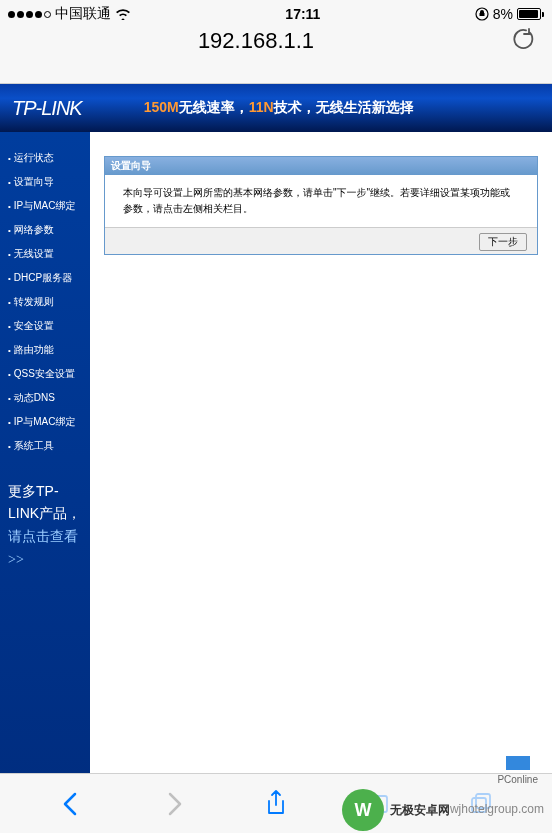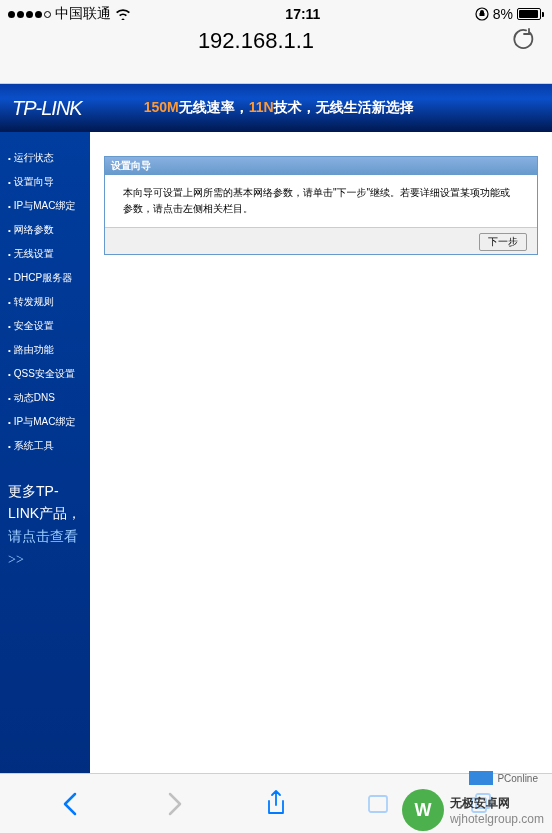--- a/index.html
+++ b/index.html
@@ -46,24 +46,24 @@
     .panel-footer { background: #f0f0f0; border-top: 1px solid #ccc; padding: 3px 10px; text-align: right; }
     .next-btn { font-size: 10px; padding: 1px 8px; background: #efefef; border: 1px solid #999; cursor: pointer; border-radius: 2px; }
     
     
     .bottom-toolbar { position: absolute; bottom: 0; left: 0; right: 0; height: 60px; background: #f7f7f7; border-top: 1px solid #d0d0d0; display: flex; align-items: center; justify-content: space-around; padding: 0 20px; }
     .toolbar-btn { width: 36px; height: 36px; display: flex; align-items: center; justify-content: center; color: #007aff; }
     
     
     .watermark { position: absolute; bottom: 2px; right: 8px; display: flex; align-items: center; gap: 6px; z-index: 100; }
     .watermark-logo { width: 42px; height: 42px; background: #4cb04c; border-radius: 50%; display: flex; align-items: center; justify-content: center; color: #fff; font-weight: bold; font-size: 18px; }
-    .watermark-text { display: flex; flex-direction: column; font-size: 12px; }
+    .watermark-text { display: flex; font-size: 12px; }
     .watermark-main { font-weight: bold; color: #333; }
     .watermark-sub { font-size: 12px; color: #888; }
-    .pconline { position: absolute; bottom: 48px; right: 14px; font-size: 10px; color: #666; display: flex; align-items: center; gap: 4px; }
+    .pconline { position: absolute; bottom: 48px; right: 14px; font-size: 10px; color: #666; display: flex; align-items: center; gap: 4px; flex-direction: column; }
     .pconline-box { width: 24px; height: 14px; background: #3388dd; }
   </style>
 </head>
 <body>
 
 <div class="status-bar">
   <div class="status-left">
     <div class="signal-dots">
       <span class="dot"></span>
         <span class="dot"></span>

